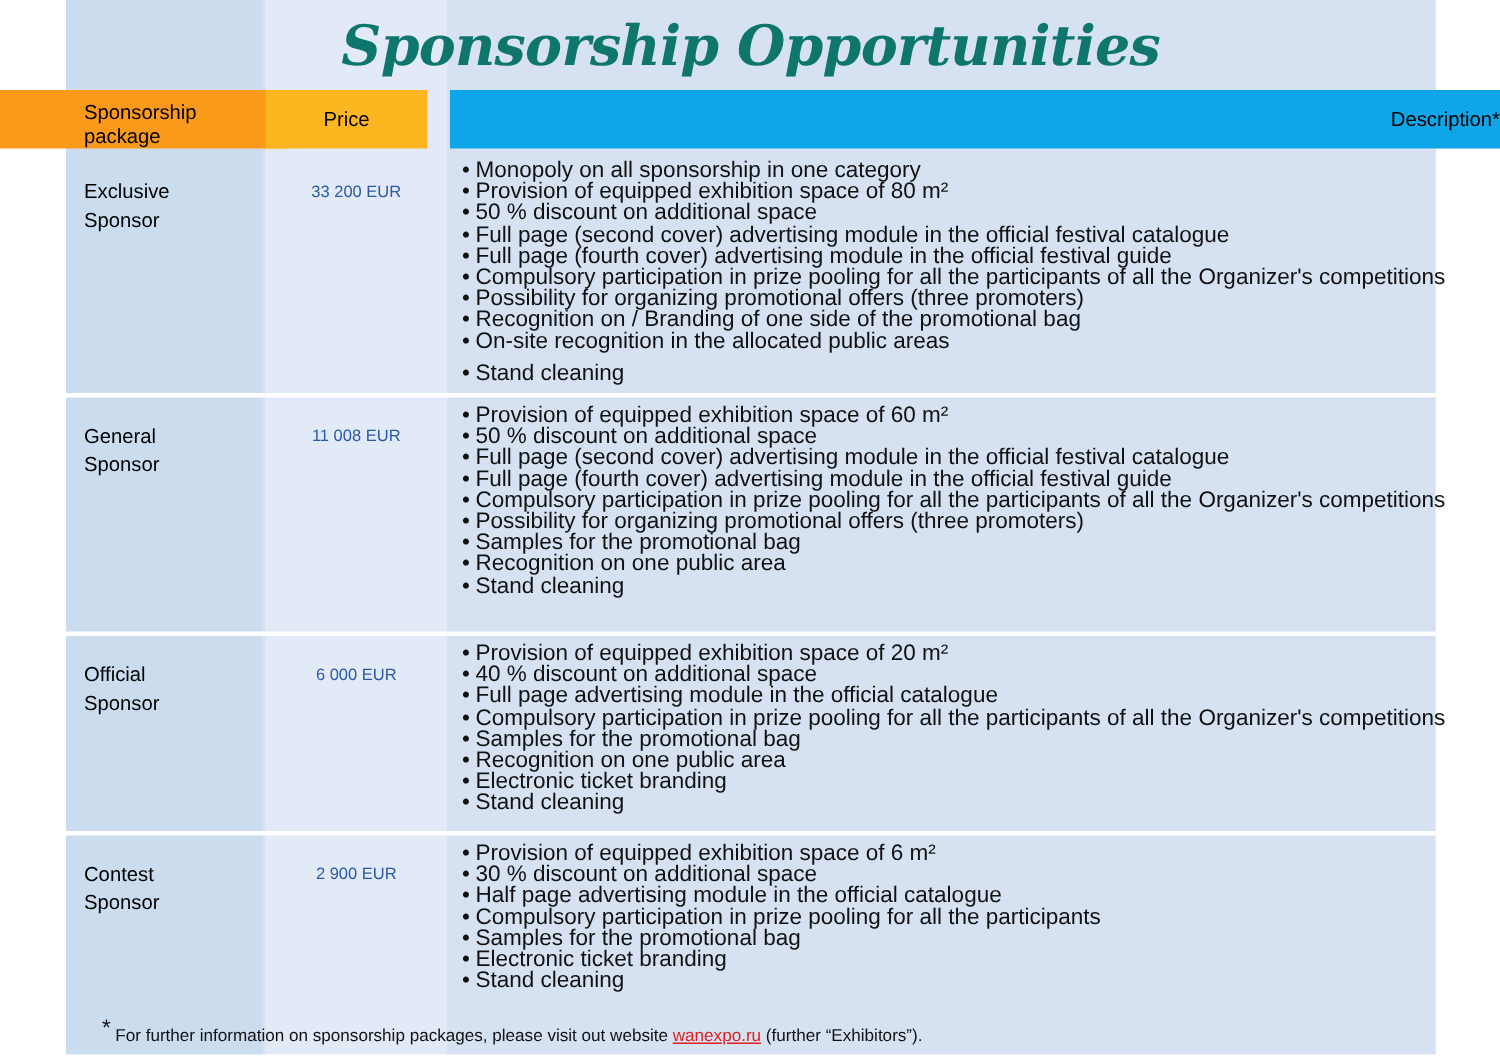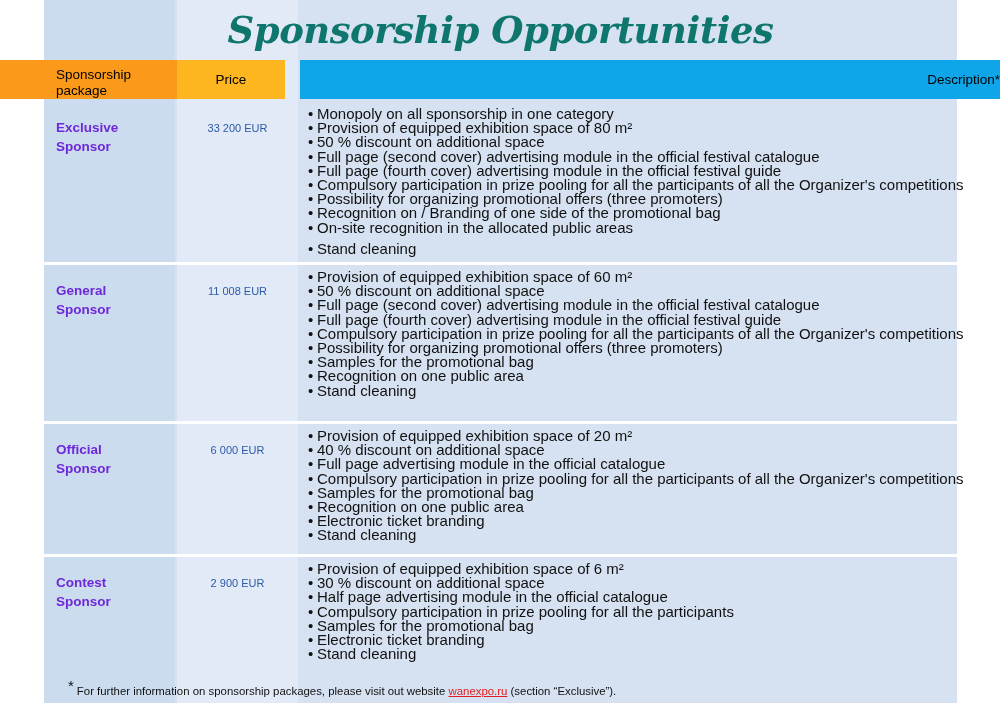--- a/index.html
+++ b/index.html
@@ -126,25 +126,24 @@
     left: 44px;
     width: 913px;
     height: 3px;
     background: #ffffff;
   }
   .cell-pkg {
     position: absolute;
     left: 56px;
     top: 20px;
     width: 115px;
-    color: #6d28d9;
+    color: #000000;
     font-size: 13.5px;
     line-height: 18.5px;
     white-space: pre-line;
-    font-weight: bold;
   }
   .cell-price {
     position: absolute;
     left: 177px;
     top: 20px;
     width: 121px;
     text-align: center;
     color: #2b5aa8;
     font-size: 11px;
     line-height: 18px;
@@ -282,16 +281,16 @@
           <div class="bullet">Samples for the promotional bag</div>
           <div class="bullet">Electronic ticket branding</div>
           <div class="bullet">Stand cleaning</div>
         </div>
       </div>
     </div>
 
   <div class="bottom-white"></div>
 
   <div class="footnote">
-    <span class="star">*</span><span>For further information on sponsorship packages, please visit out website </span><span class="link">wanexpo.ru</span><span> (section “Exclusive”).</span>
+    <span class="star">*</span><span>For further information on sponsorship packages, please visit out website </span><span class="link">wanexpo.ru</span><span> (further “Exhibitors”).</span>
   </div>
 
 </div>
 
 </body></html>

